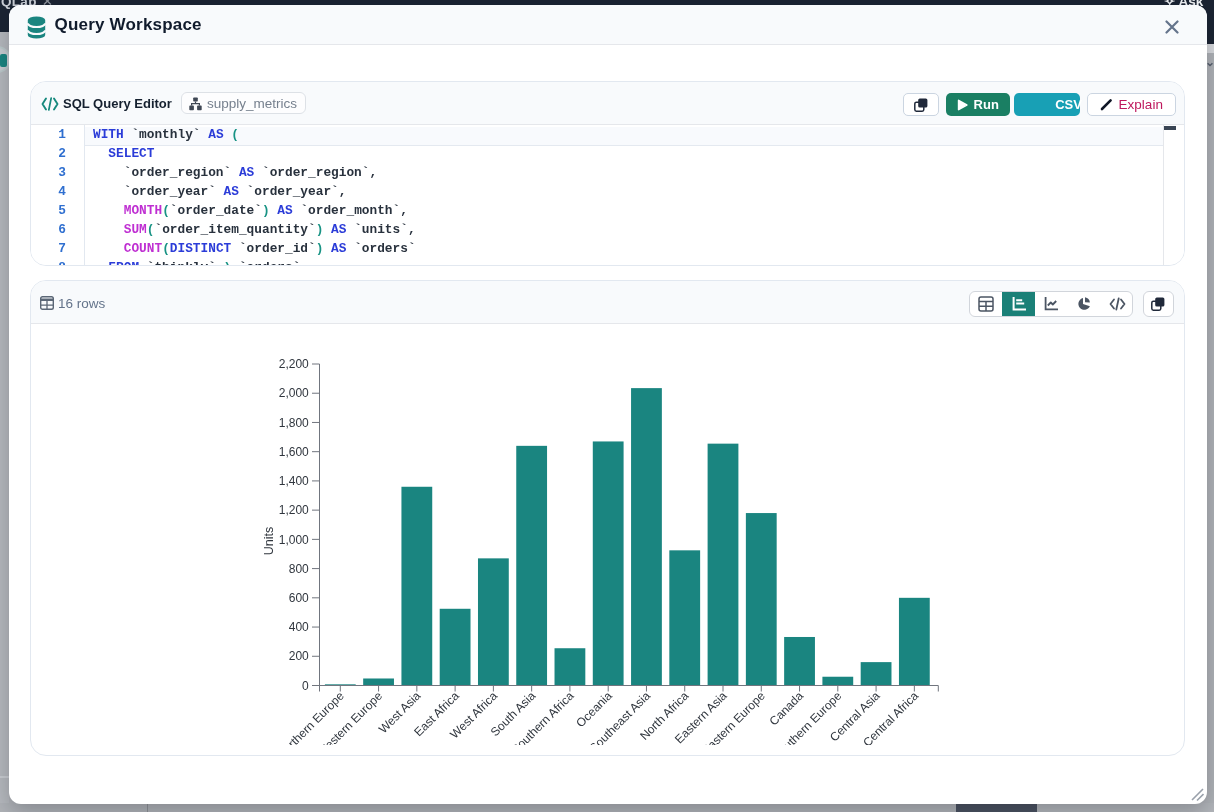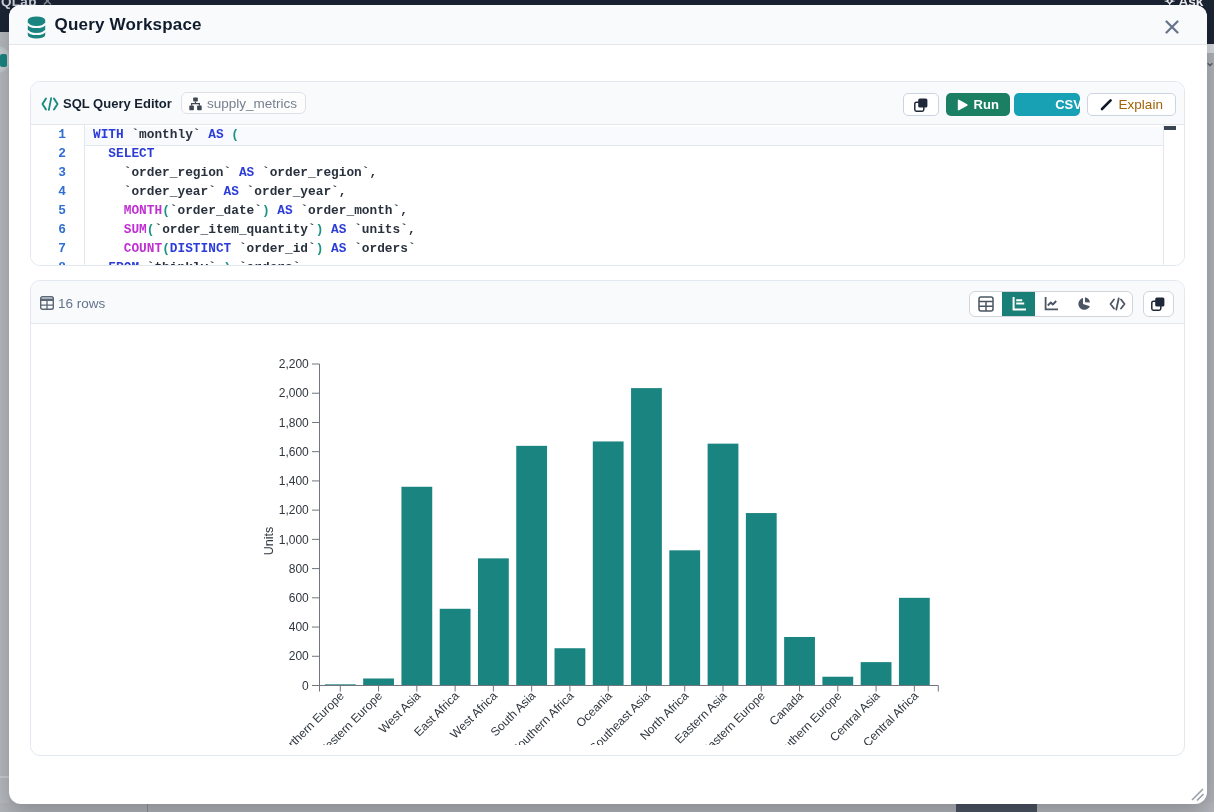--- a/index.html
+++ b/index.html
@@ -22,32 +22,32 @@
   #bdark { left:956px; top:804px; width:81px; height:8px; background:#4a5160; }
   #bright { left:1037px; top:803px; width:177px; height:9px; background:#b3b6bb; }
   
   #modal { left:8.5px; top:5px; width:1198px; height:798.5px; background:#fff; border-radius:12px;
            box-shadow:0 8px 22px rgba(10,14,24,.25); }
   #mhead { left:0; top:0; width:100%; height:40px; background:#f8fafc; border-bottom:1px solid #e5e7eb;
            border-radius:12px 12px 0 0; }
   #mtitle { left:46px; top:10px; font-size:17px; font-weight:700; color:#101b2c; letter-spacing:.2px; }
   #dbicon { left:18px; top:10.5px; }
   #closex { left:1156px; top:15px; }
-  .card { left:21.5px; width:1155px; background:#fff; border:1px solid #e2e8f0; border-radius:10px; overflow:hidden; }
+  .card { left:21.5px; width:1155px; background:#fff; border:1px solid #e2e8f0; border-radius:16px; overflow:hidden; }
   
   #card1 { top:76px; height:185px; }
   .chead { left:0; top:0; right:0; height:43px; background:#f8fafc; border-bottom:1px solid #e5e7eb; }
   #codeicon { left:10px; top:15px; }
   #ctitle { left:32px; top:14px; font-size:13px; font-weight:700; color:#15202f; }
   #chip { left:150px; top:10px; width:125px; height:22px; border:1px solid #dde1e6; border-radius:6px; background:#fdfdfe; }
   #chip svg { position:absolute; left:7px; top:3.5px; }
   #chip span { position:absolute; left:25px; top:3px; font-size:13.5px; color:#76808e; }
   .btn { position:absolute; top:11px; height:23px; border-radius:5px; font-size:13px; font-weight:600;
          display:flex; align-items:center; justify-content:center; }
-  .btn.light { background:#fff; border:1px solid #cbd5e1; color:#a16207; }
+  .btn.light { background:#fff; border:1px solid #cbd5e1; color:#be185d; }
   #copy1 { left:872px; width:36px; }
   #runbtn { left:914.5px; width:64.5px; background:#1a7f63; color:#fff;text-align:right; }
   #csvbtn { left:983px; width:66px; background:#18a0b5; color:#fff;padding-left:37px; }
   #explbtn { left:1056px; width:88.5px; font-weight:500; font-size:13.5px; }
   .btn svg { margin-right:6px; }
   #codearea { left:0; top:43px; right:0; bottom:0; background:#fff;
               font-family:"Liberation Mono",monospace; font-size:12.8px; font-weight:700; }
   #activeline { left:54px; top:2px; right:21px; height:19px; background:#f8fafd; border-bottom:1px solid #e4e9f0; }
   #gutsep { left:53px; top:0; bottom:0; width:1px; background:#e2e8f0; }
   #sbline { left:1132px; top:0; bottom:0; width:1px; background:#e5e7eb; }

